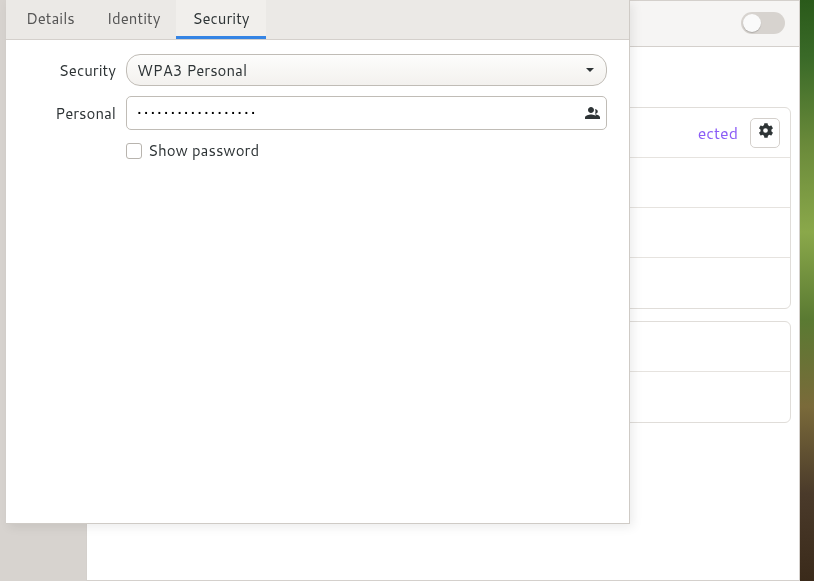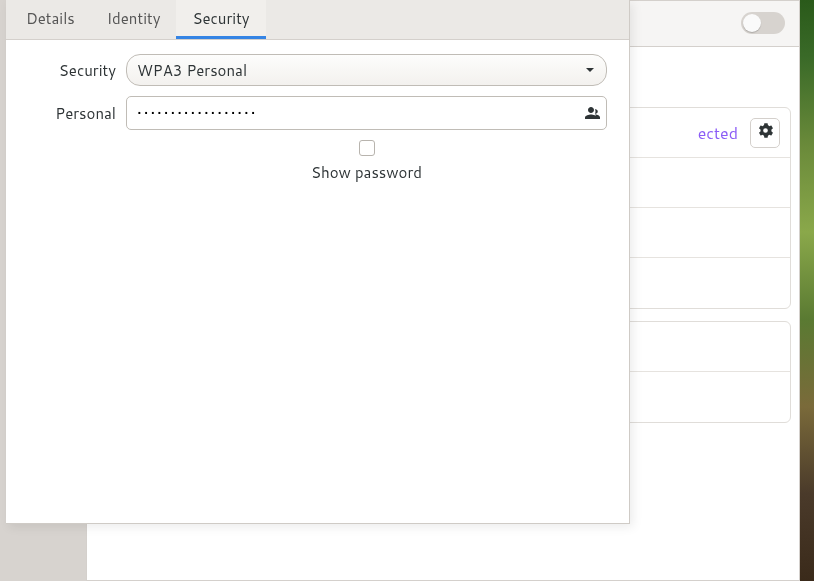--- a/index.html
+++ b/index.html
@@ -171,21 +171,20 @@
       letter-spacing: 2px;
       font-family: inherit;
       background: transparent;
     }
     .user-ic svg { width: 18px; height: 18px; display:block; }
     .check-row {
       display: flex;
       align-items: center;
       margin-left: 98px;
       gap: 6px;
-      flex-direction: column;
     }
     .checkbox {
       width: 16px; height: 16px;
       border: 1px solid #b8b4ae;
       border-radius: 3px;
       background: #fff;
       cursor: pointer;
     }
     .check-label { font-size: 15px; cursor: pointer;}
   </style>

